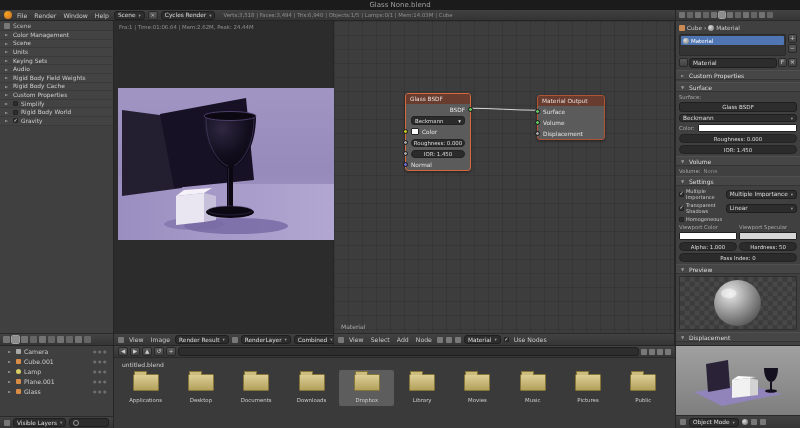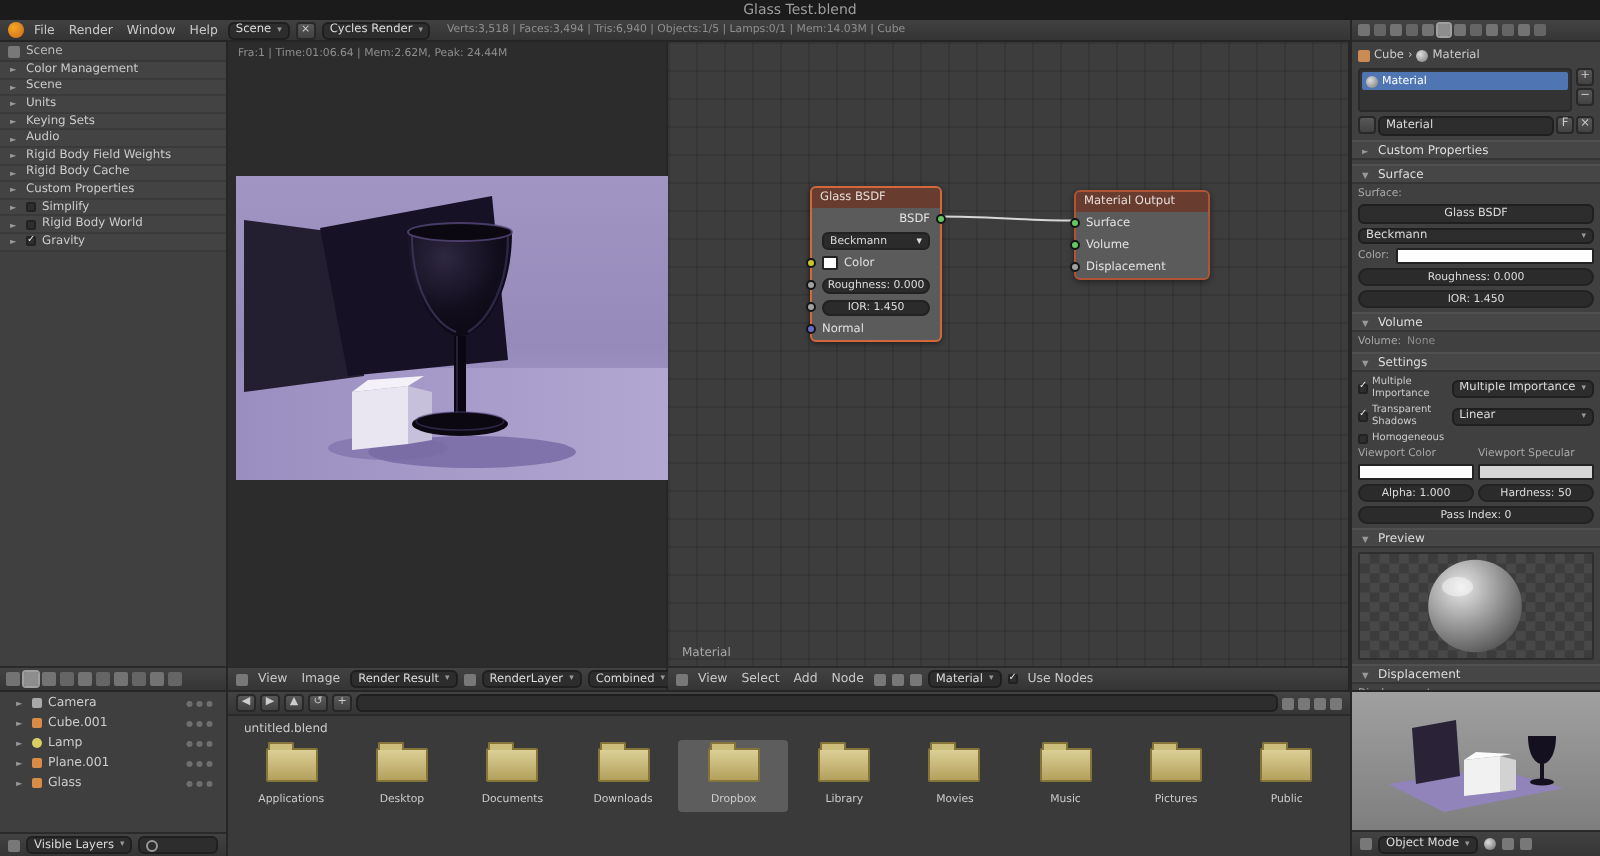--- a/index.html
+++ b/index.html
@@ -96,21 +96,21 @@
   .flabel{font-size:5.4px;color:#ccc;white-space:nowrap}
   
   .mv{position:absolute;left:675px;top:345px;width:125px;height:83px;border-top:1px solid #262626;border-left:1px solid #262626;background:#8b8b8b;overflow:hidden}
   .mvsvg{position:absolute;top:0;left:0;width:125px;height:70px}
   .mv-hdr{position:absolute;bottom:0;left:0;right:0;height:13px}
 </style>
 </head>
 <body>
 
 <div class="titlebar">
-  <span>Glass Test.blend</span>
+  <span>Glass None.blend</span>
 </div>
 
 <div class="infobar">
   <span class="blogo"></span>
   <span class="menu">File</span>
   <span class="menu">Render</span>
   <span class="menu">Window</span>
   <span class="menu">Help</span>
   <span class="dd">
       <span>Scene</span>

